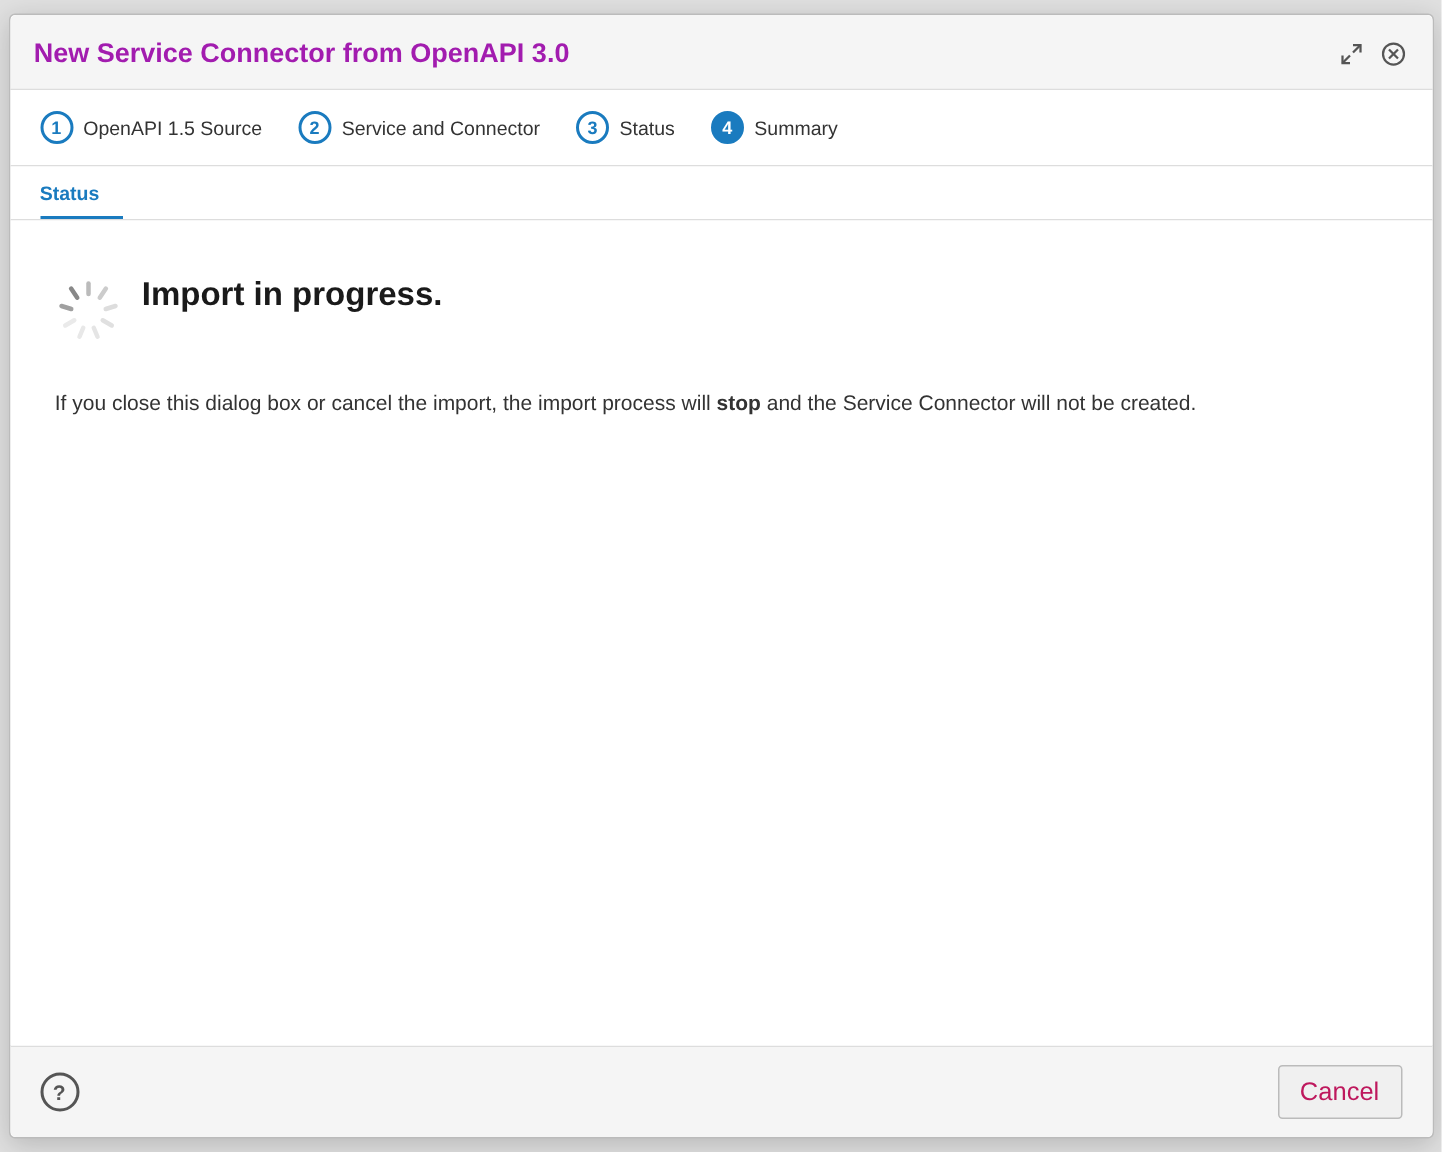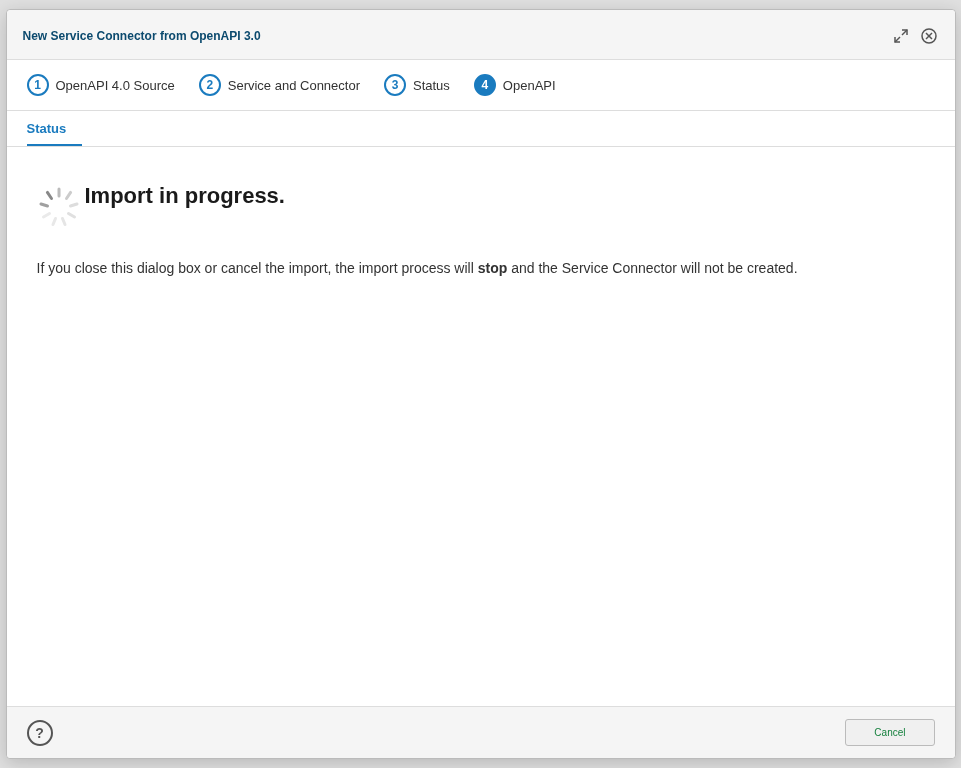--- a/index.html
+++ b/index.html
@@ -29,23 +29,23 @@
       display: flex;
       align-items: center;
       justify-content: space-between;
       padding: 12px 16px 10px 16px;
       border-bottom: 1px solid #ddd;
       background: #f5f5f5;
       border-radius: 4px 4px 0 0;
       min-height: 50px;
     }
     .title-text {
-      font-size: 12px;
+      font-size: 18px;
       font-weight: 600;
-      color: #0c4a6e;
+      color: #a21caf;
     }
     .title-icons {
       display: flex;
       gap: 8px;
       align-items: center;
     }
     .title-icon-btn {
       background: none;
       border: none;
       cursor: pointer;
@@ -116,21 +116,21 @@
     }
     .content-area {
       flex: 1;
       padding: 36px 30px 20px 30px;
       background: #fff;
       overflow-y: auto;
     }
     .import-row {
       display: flex;
       align-items: flex-start;
-      gap: 4px;
+      gap: 14px;
       margin-bottom: 28px;
     }
     .spinner-icon {
       width: 44px;
       height: 44px;
       flex-shrink: 0;
       margin-top: 2px;
     }
     .spinner-svg {
       animation: spin 1.2s linear infinite;
@@ -174,25 +174,25 @@
       display: flex;
       align-items: center;
       justify-content: center;
       font-size: 14px;
       font-weight: 700;
       color: #555;
     }
     .cancel-btn {
       background: #f0f0f0;
       border: 1px solid #bbb;
-      padding: 7px 28px;
-      font-size: 10px;
+      padding: 7px 14px;
+      font-size: 17px;
       cursor: pointer;
       border-radius: 3px;
-      color: #15803d;
+      color: #be185d;
     }
   </style>
 </head>
 <body>
 
 <div class="dialog">
 
   <div class="title-bar">
     <span class="title-text">New Service Connector from OpenAPI 3.0</span>
     <div class="title-icons">
@@ -210,33 +210,33 @@
           <line x1="5" y1="5" x2="11" y2="11" stroke="#555" stroke-width="1.5"></line>
           <line x1="11" y1="5" x2="5" y2="11" stroke="#555" stroke-width="1.5"></line>
         </svg>
       </button>
     </div>
   </div>
 
   <div class="stepper-bar">
     <div class="step">
       <div class="step-circle">1</div>
-      <span class="step-label">OpenAPI 4.0 Source</span>
+      <span class="step-label">OpenAPI 1.5 Source</span>
     </div>
     <div class="step">
       <div class="step-circle">2</div>
       <span class="step-label">Service and Connector</span>
     </div>
     <div class="step">
       <div class="step-circle">3</div>
       <span class="step-label">Status</span>
     </div>
     <div class="step">
       <div class="step-circle active">4</div>
-      <span class="step-label">OpenAPI</span>
+      <span class="step-label">Summary</span>
     </div>
   </div>
 
   <div class="tab-bar">
     <div class="tab active">Status</div>
   </div>
 
   <div class="content-area">
     <div class="import-row">
       <div class="spinner-icon">

